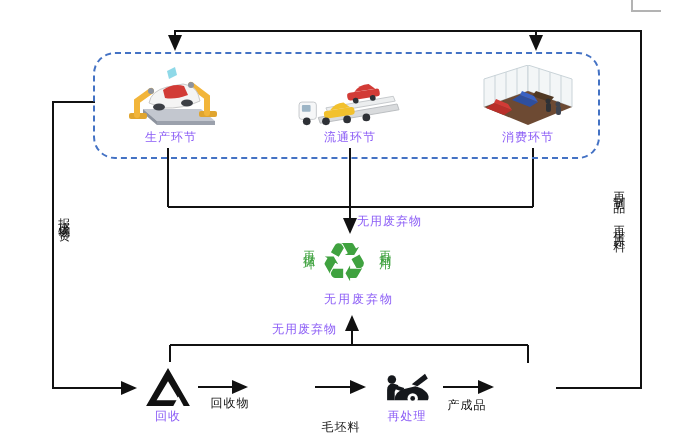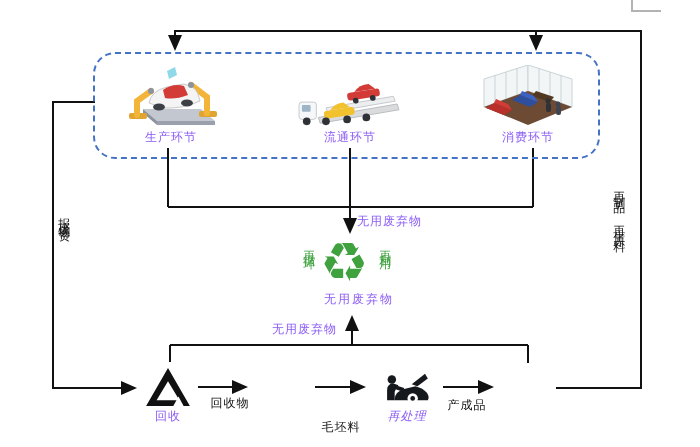--- a/index.html
+++ b/index.html
@@ -152,21 +152,21 @@
       </svg>
     </div>
     <div class="lbl">回收</div>
   </div>
 
   <div class="abs edge-lbl" style="left:207px;top:396px;width:46px;">回收物</div>
 
 
   <div class="abs edge-lbl" style="left:318px;top:420px;width:46px;">毛坯料</div>
 
-  <div class="abs node" style="left:377px;top:363px;font-style:italic;">
+  <div class="abs node" style="left:377px;top:363px;">
     <div class="icon-wrap">
       <svg width="48" height="36" viewBox="0 0 50 38">
         <polygon points="30,14 44,3 47,8 36,16" fill="#15181c"></polygon>
         <path d="M12,30 Q12,22 22,19 L34,16 Q42,18 46,23 Q49,27 47,31 L12,31 Z" fill="#15181c"></path>
         <circle cx="31" cy="29" r="5.5" fill="#fff"></circle>
         <circle cx="31" cy="29" r="2.5" fill="#15181c"></circle>
         <circle cx="9" cy="9" r="4.5" fill="#15181c"></circle>
         <path d="M4,31 L4,20 Q4,14 10,13 L16,15 Q13,18 12,22 L12,31 Z" fill="#15181c"></path>
         <path d="M13,15 L22,18 L21,22 L12,19 Z" fill="#15181c"></path>
       </svg>

